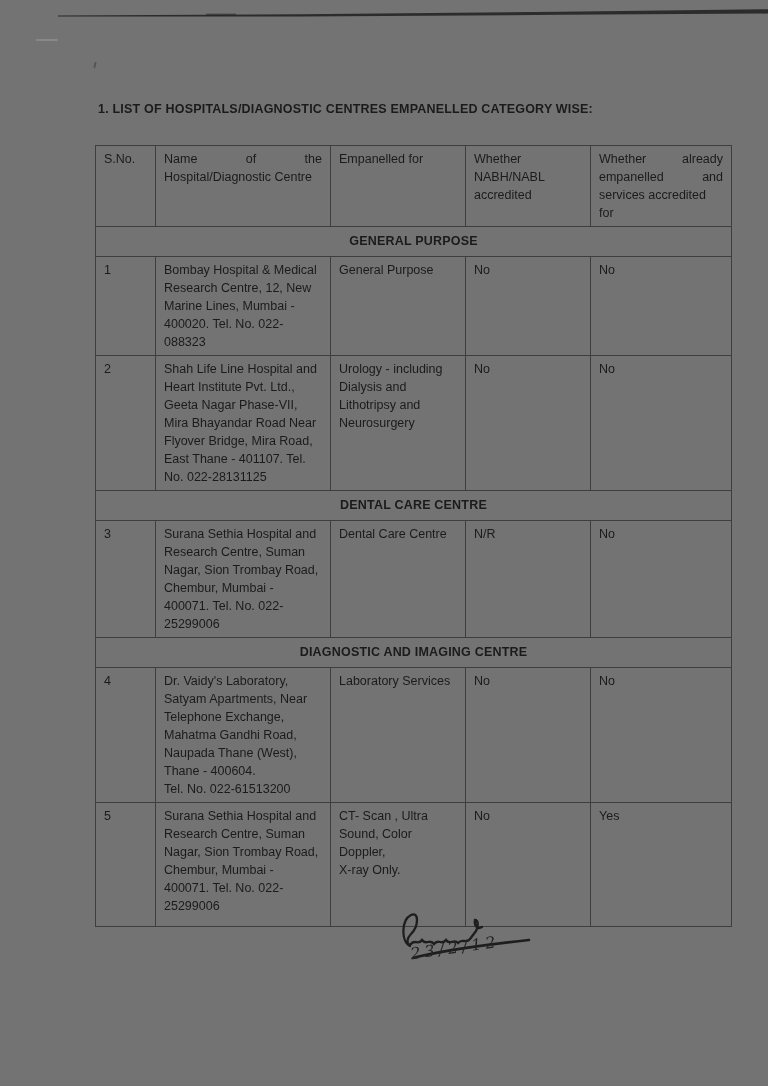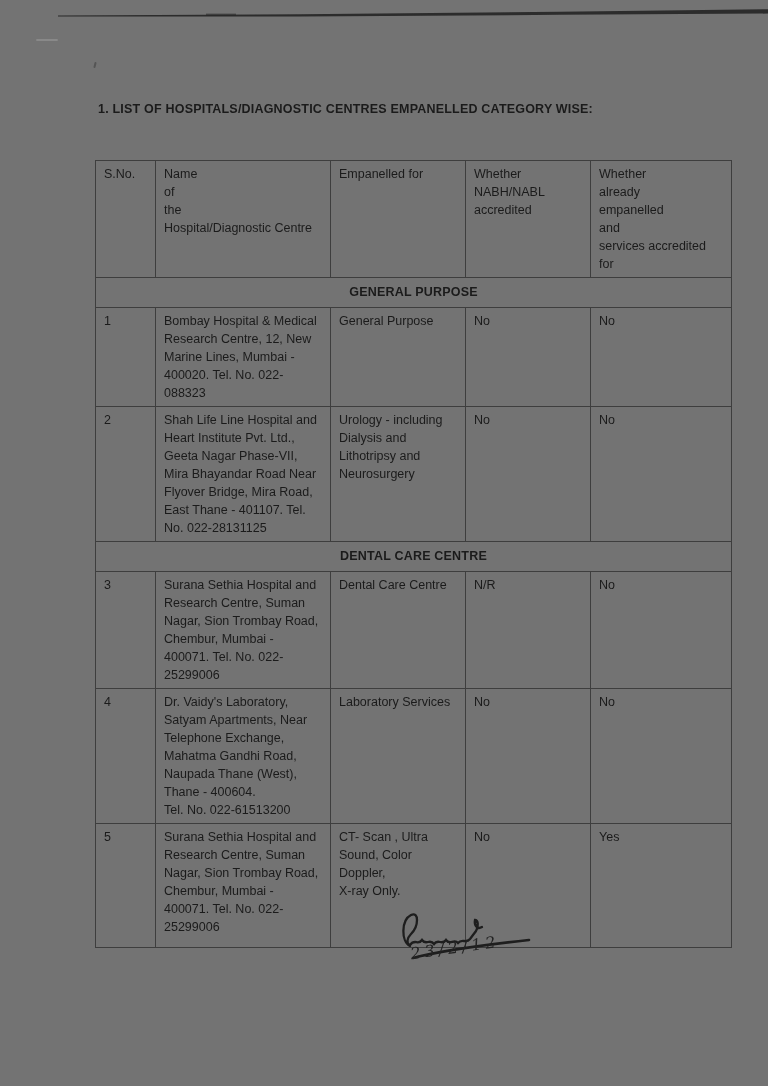--- a/index.html
+++ b/index.html
@@ -18,35 +18,35 @@
   .dash-mark { position:absolute; left:36px; top:39px; width:22px; height:2px;
     background:#9a9a9a; opacity:.55; border-radius:1px; }
   .tick-mark { position:absolute; left:94px; top:62px; width:2px; height:6px;
     background:#555; transform:rotate(14deg); border-radius:1px; }
   
   .title { position:absolute; left:98px; top:101px; width:620px;
     font-weight:bold; font-size:12.5px; line-height:16.5px; letter-spacing:.2px; }
   
   table.main {
     position:absolute; left:95px; top:145px; width:636px;
-    border-collapse:collapse; table-layout:fixed;margin-top:15px;
+    border-collapse:collapse; table-layout:fixed;
   }
   table.main td {
     border:1.5px solid #3e3e3e;
     vertical-align:top;
     padding:4px 8px 4px 8px;
     font-size:12.5px;
     line-height:18px;
   }
   tr.hdr td { height:57px; }
   tr.band td { height:30px; text-align:center; font-weight:bold;
     letter-spacing:.2px; padding-top:5px; }
   .serif { font-family:Liberation Sans, sans-serif; font-size:13px; line-height:17.6px; }
   .pre { white-space:pre-line; }
-  .jline { display:flex; justify-content:space-between;flex-direction:column; }
+  .jline { display:flex; justify-content:space-between; }
   td.name-pad-lg { padding-top:15px; }
   tr.r1 td { height:90px; }
   tr.r2 td { height:135px; }
   tr.r3 td { height:105px; }
   tr.r4 td { height:135px; }
   tr.r5 td { height:124px; }
   td.c5 { padding-left:6px; padding-right:4px; }
   
   .signature { position:absolute; left:383px; top:900px; width:180px; height:80px; }
   .sig-date {
@@ -152,20 +152,23 @@
 Research Centre, Suman
 Nagar, Sion Trombay Road,
 Chembur, Mumbai -
 400071. Tel. No. 022-
 25299006</td>
         <td class="serif pre">Dental Care Centre</td>
         <td>N/R</td>
         <td>No</td>
       </tr>
 
+      <tr class="band">
+        <td colspan="5">DIAGNOSTIC AND IMAGING CENTRE</td>
+      </tr>
 
       <tr class="r4">
         <td>4</td>
         <td class="serif pre">Dr. Vaidy's Laboratory,
 Satyam Apartments, Near
 Telephone Exchange,
 Mahatma Gandhi Road,
 Naupada Thane (West),
 Thane - 400604.
 Tel. No. 022-61513200</td>

